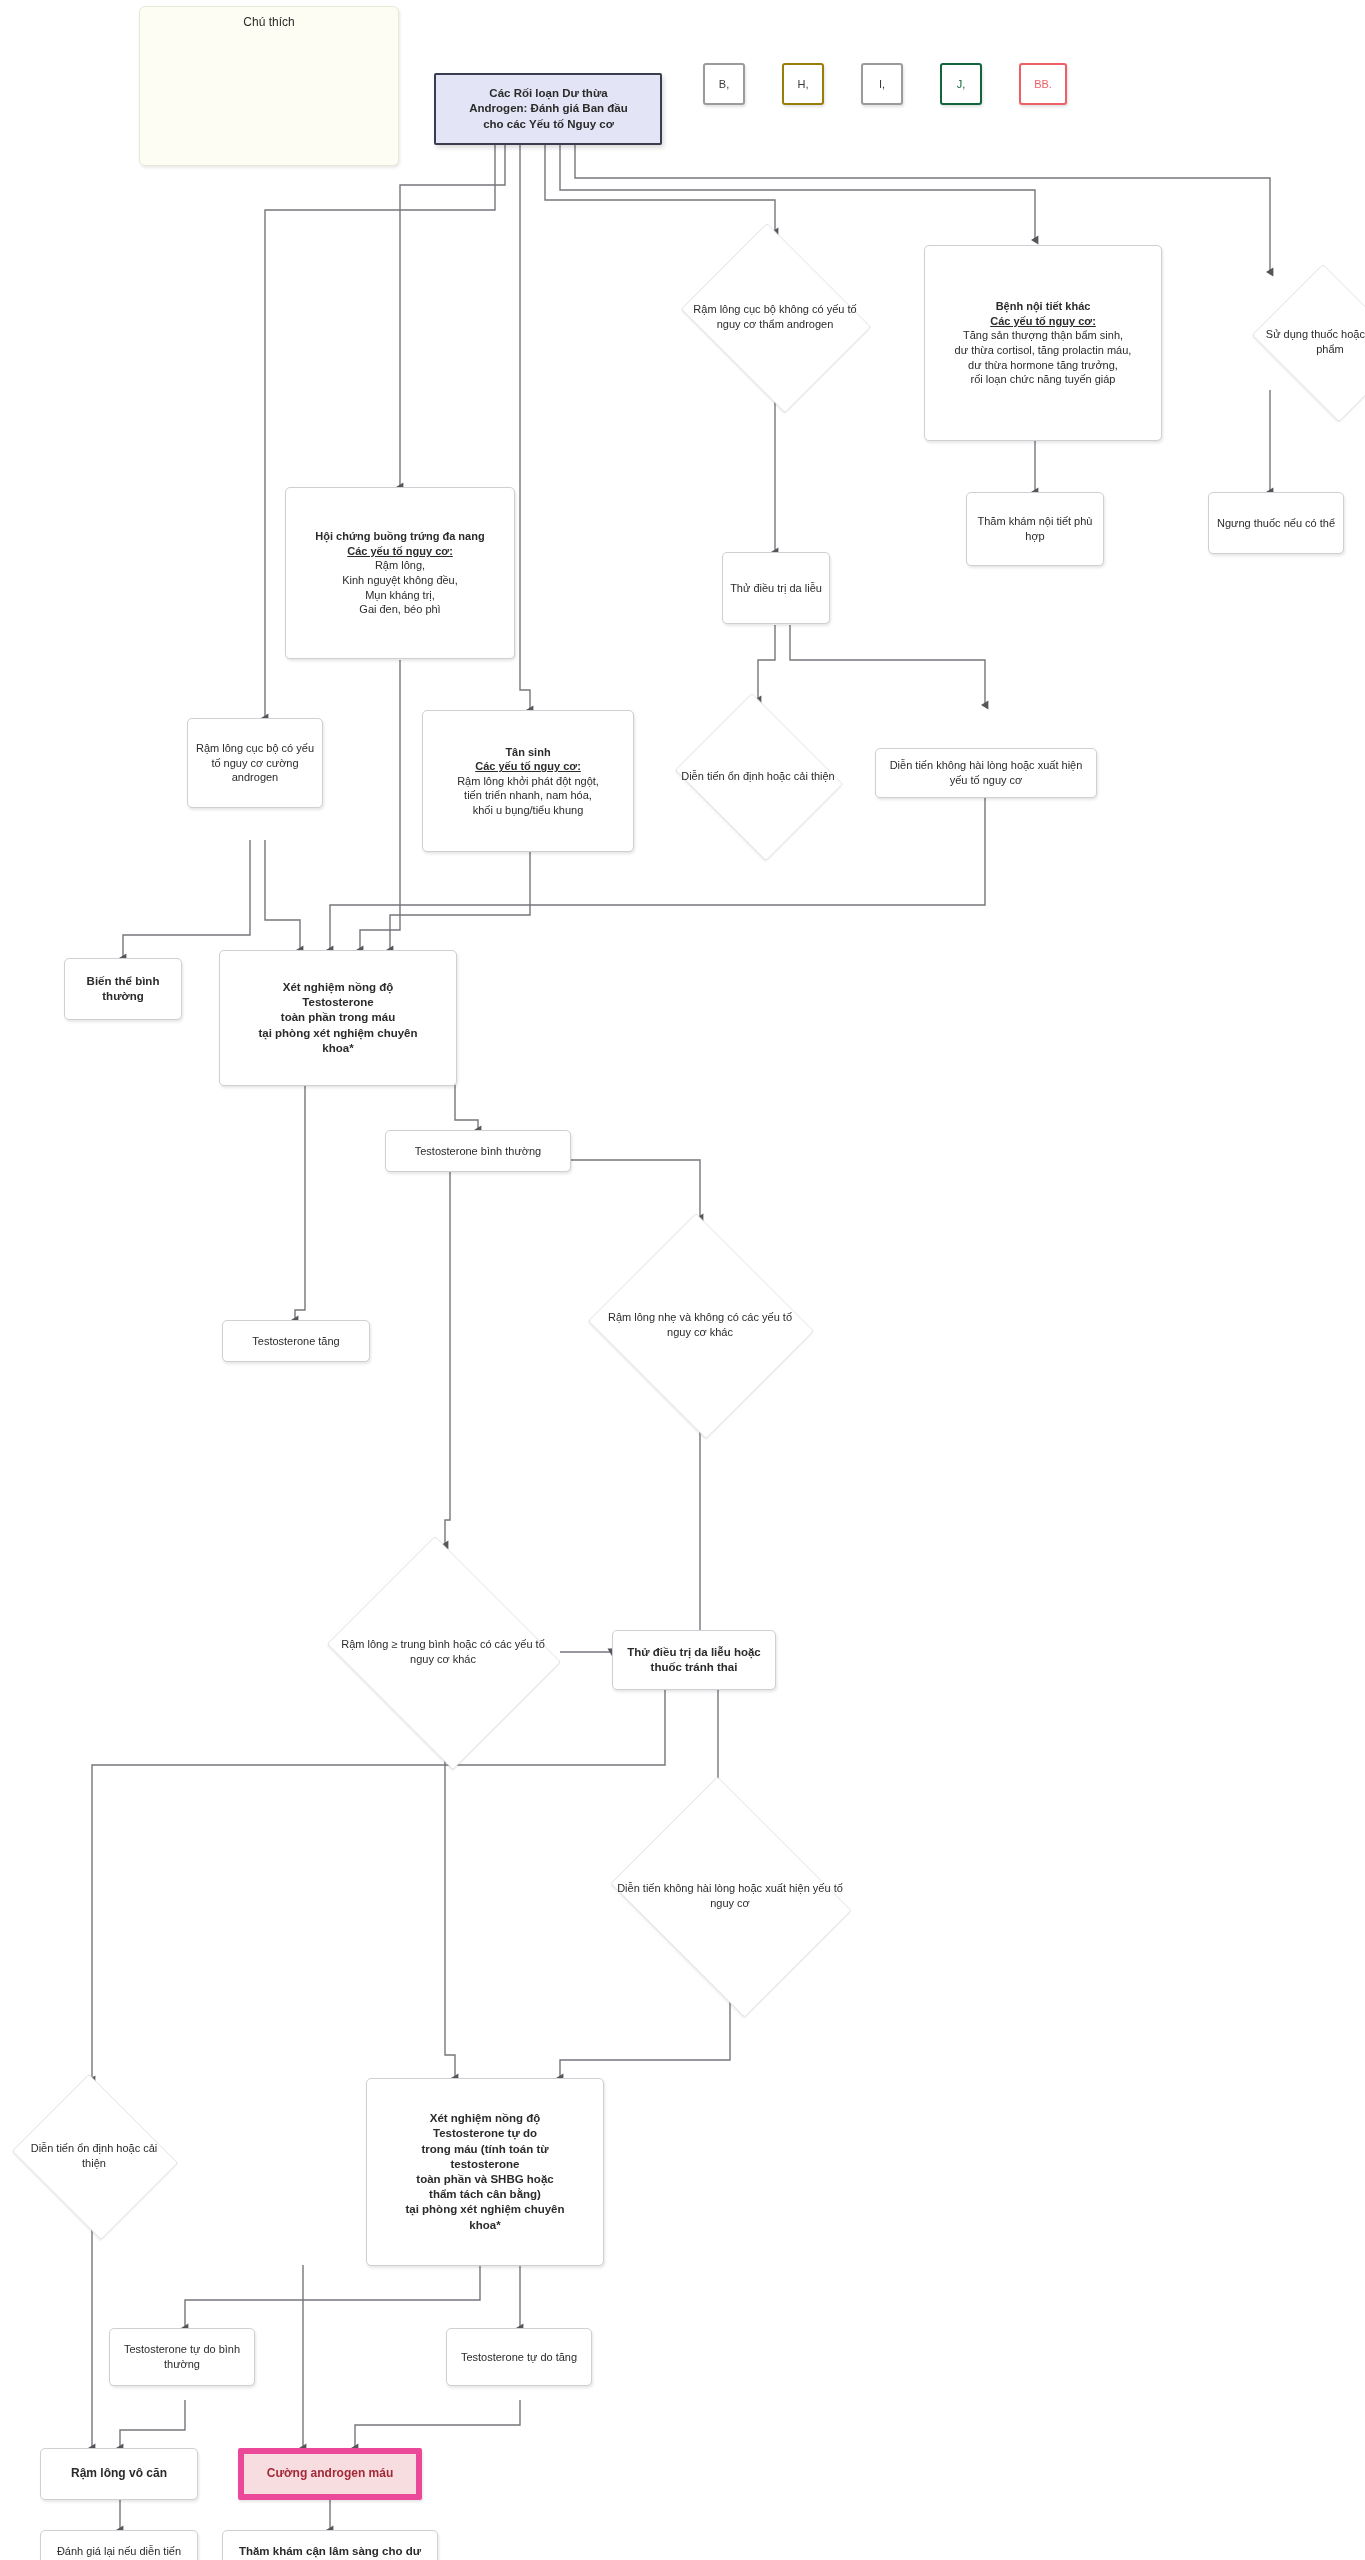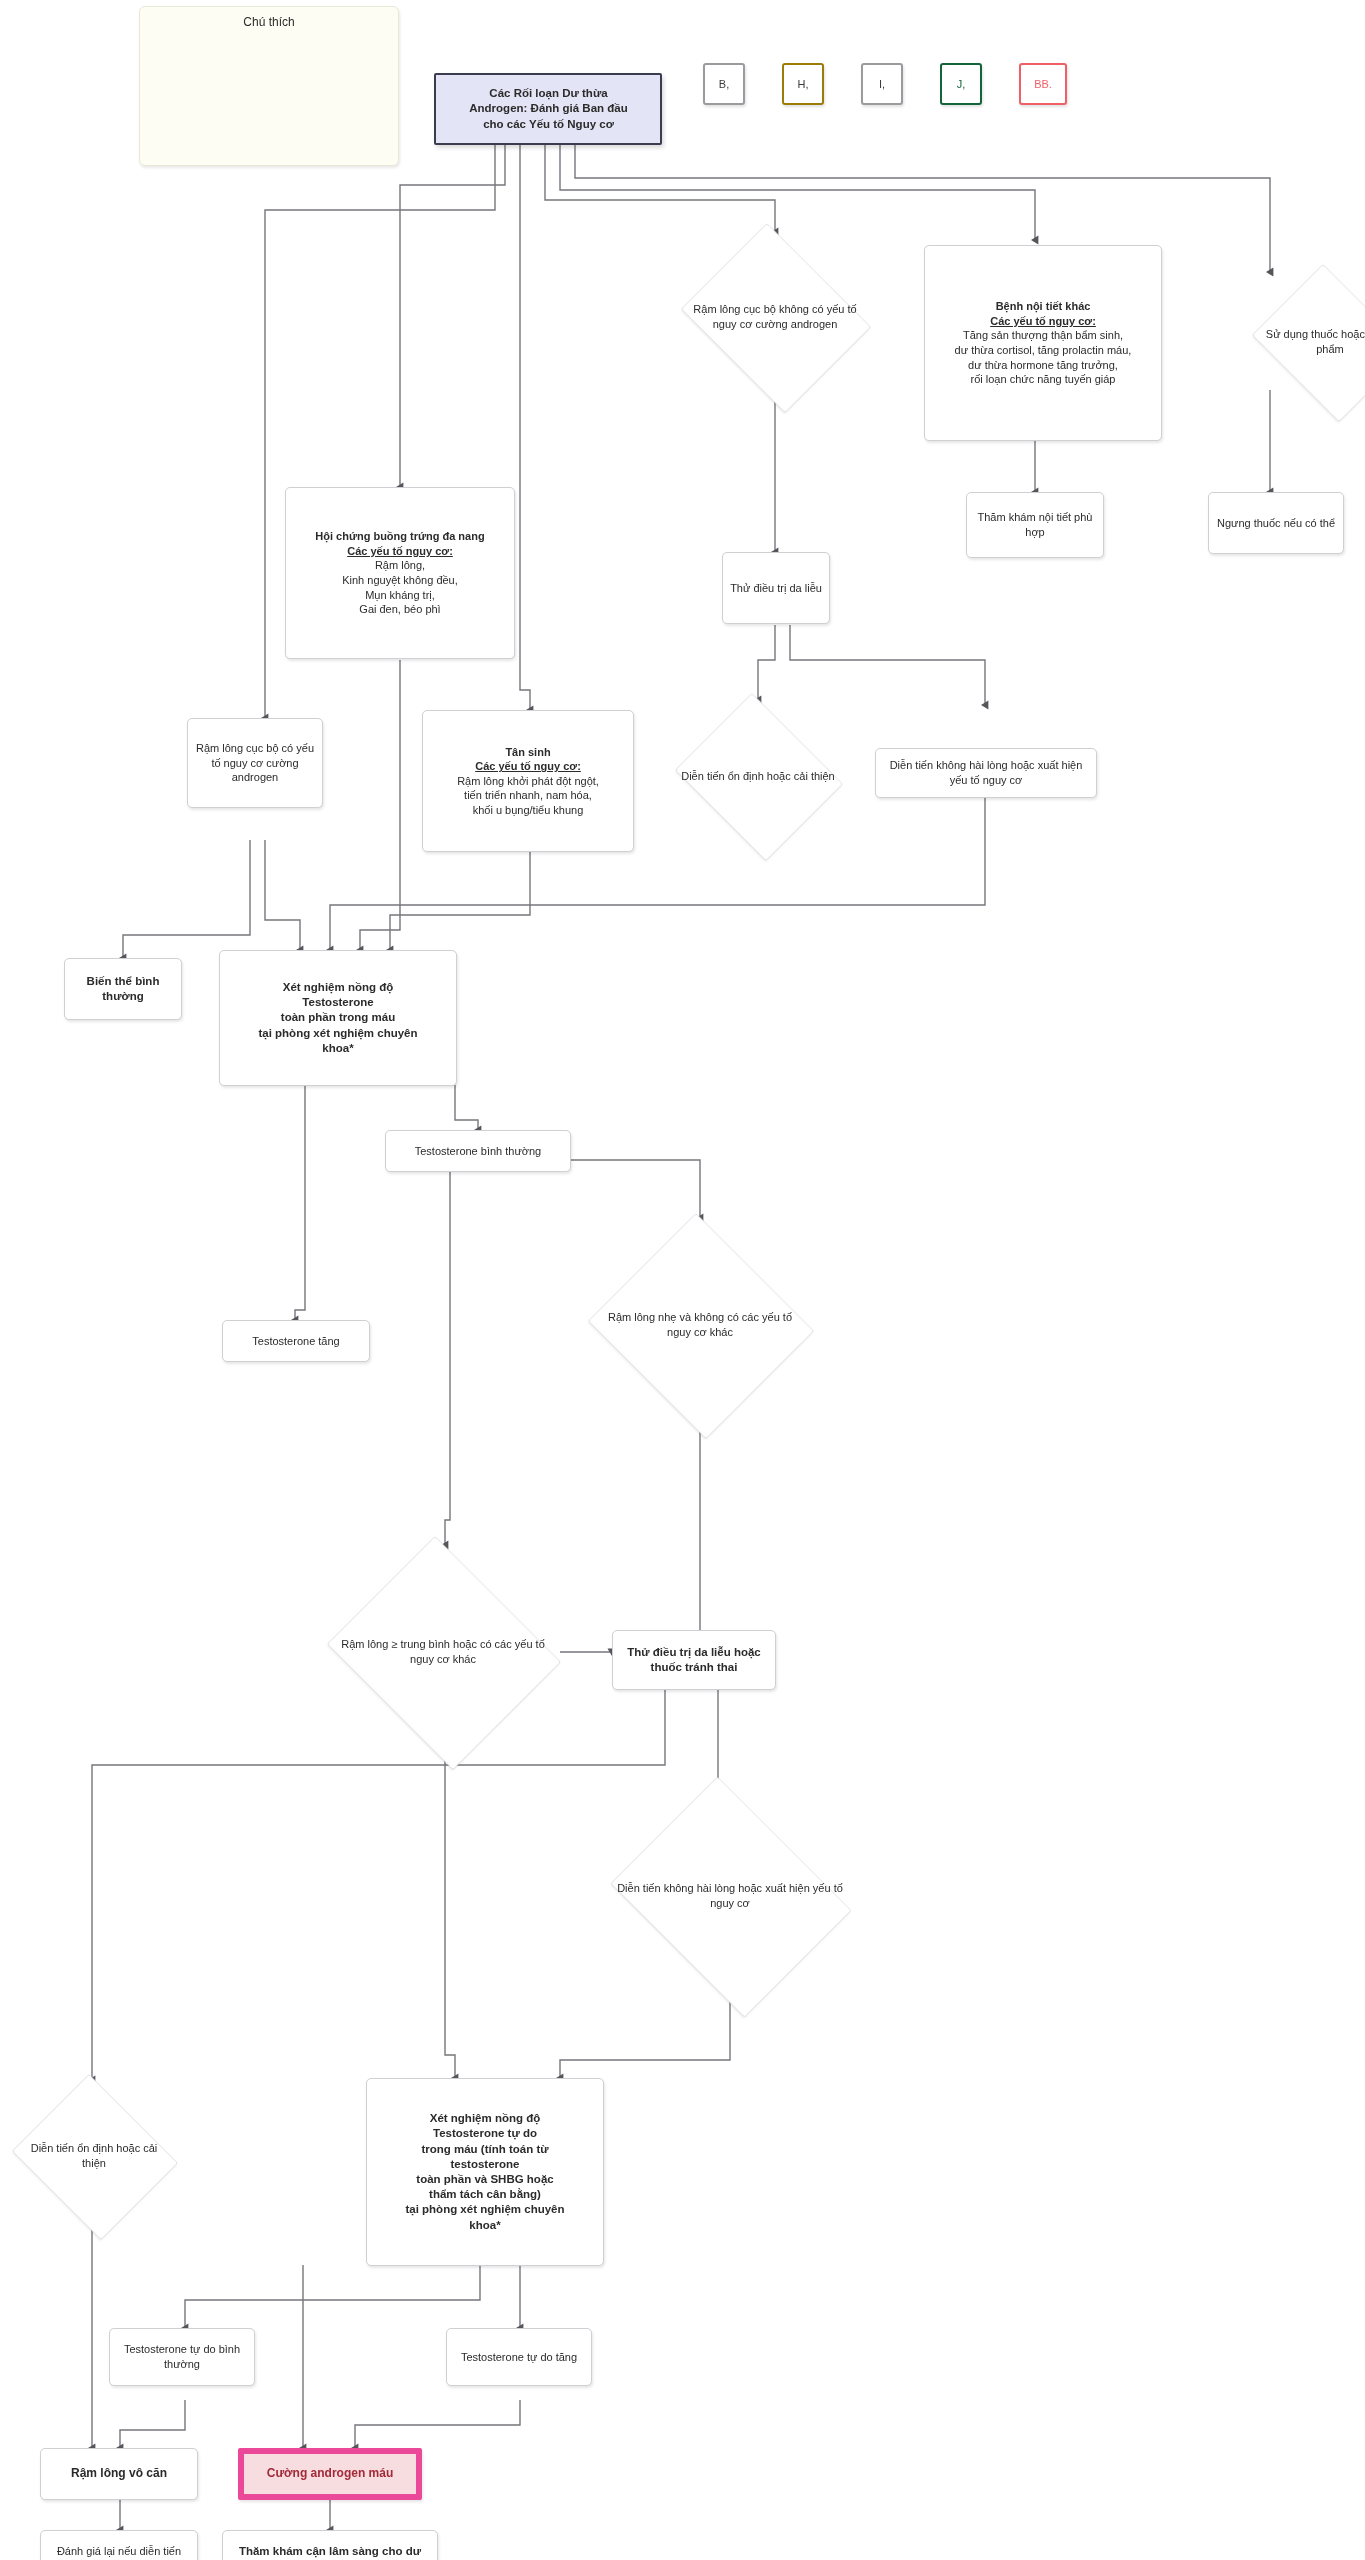--- a/index.html
+++ b/index.html
@@ -219,21 +219,21 @@
   <div class="node root-node fs11b" style="left:434px;top:73px;width:228px;height:72px;">
     <div class="txt">
       <div>Các Rối loạn Dư thừa</div>
       <div>Androgen: Đánh giá Ban đầu</div>
       <div>cho các Yếu tố Nguy cơ</div>
     </div>
   </div>
 
   <div class="diamond fs11" style="left:672px;top:232px;width:206px;height:170px;">
     <div class="dshape"></div>
-    <div class="txt">Rậm lông cục bộ không có yếu tố nguy cơ cường androgen</div>
+    <div class="txt">Rậm lông cục bộ không có yếu tố nguy cơ thẩm androgen</div>
   </div>
 
   <div class="node fs11" style="left:924px;top:245px;width:238px;height:196px;">
     <div class="txt">
       <div class="bold">Bệnh nội tiết khác</div>
       <div class="u">Các yếu tố nguy cơ:</div>
       <div>Tăng sản thượng thận bẩm sinh,</div>
       <div>dư thừa cortisol, tăng prolactin máu,</div>
       <div>dư thừa hormone tăng trưởng,</div>
       <div>rối loạn chức năng tuyến giáp</div>
@@ -253,21 +253,21 @@
       <div>Kinh nguyệt không đều,</div>
       <div>Mụn kháng trị,</div>
       <div>Gai đen, béo phì</div>
     </div>
   </div>
 
   <div class="node fs11" style="left:722px;top:552px;width:108px;height:72px;">
     <div class="txt">Thử điều trị da liễu</div>
   </div>
 
-  <div class="node fs11" style="left:966px;top:492px;width:138px;height:66px;">
+  <div class="node fs11" style="left:966px;top:492px;width:138px;height:74px;">
     <div class="txt">Thăm khám nội tiết phù hợp</div>
   </div>
 
   <div class="node fs11" style="left:1208px;top:492px;width:136px;height:62px;">
     <div class="txt">Ngưng thuốc nếu có thể</div>
   </div>
 
   <div class="node fs11" style="left:187px;top:718px;width:136px;height:90px;">
     <div class="txt">Rậm lông cục bộ có yếu tố nguy cơ cường androgen</div>
   </div>

